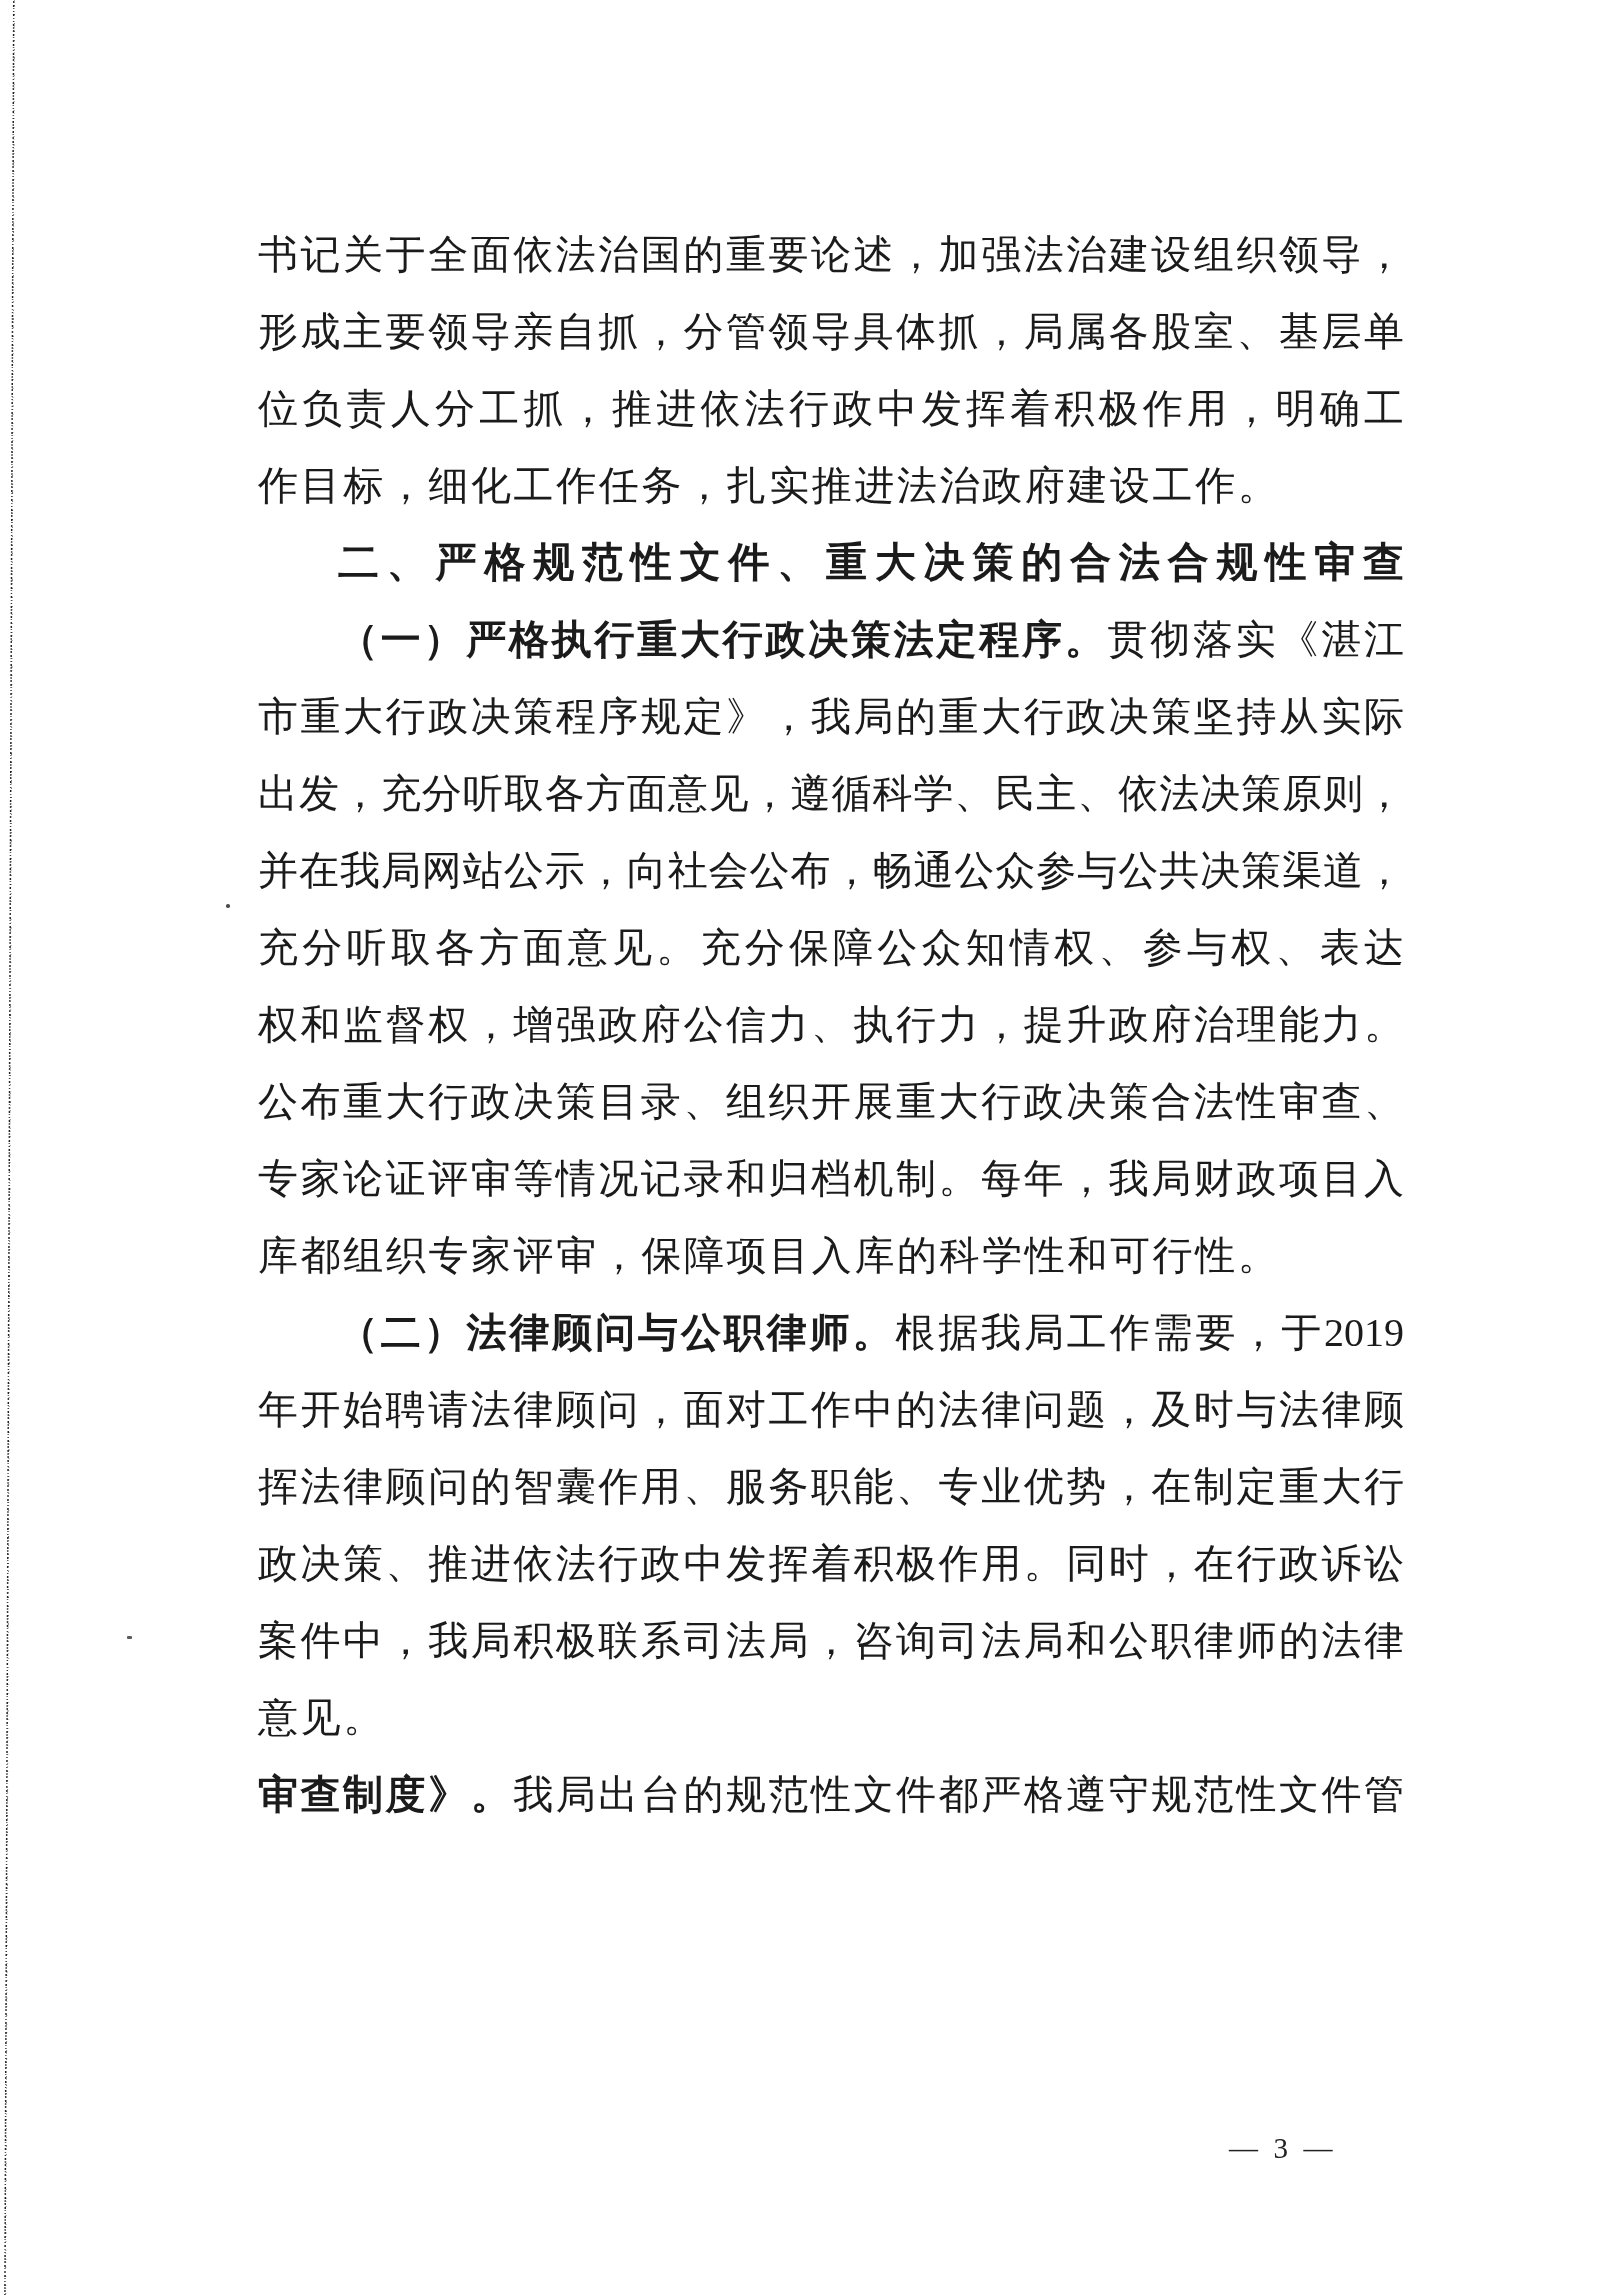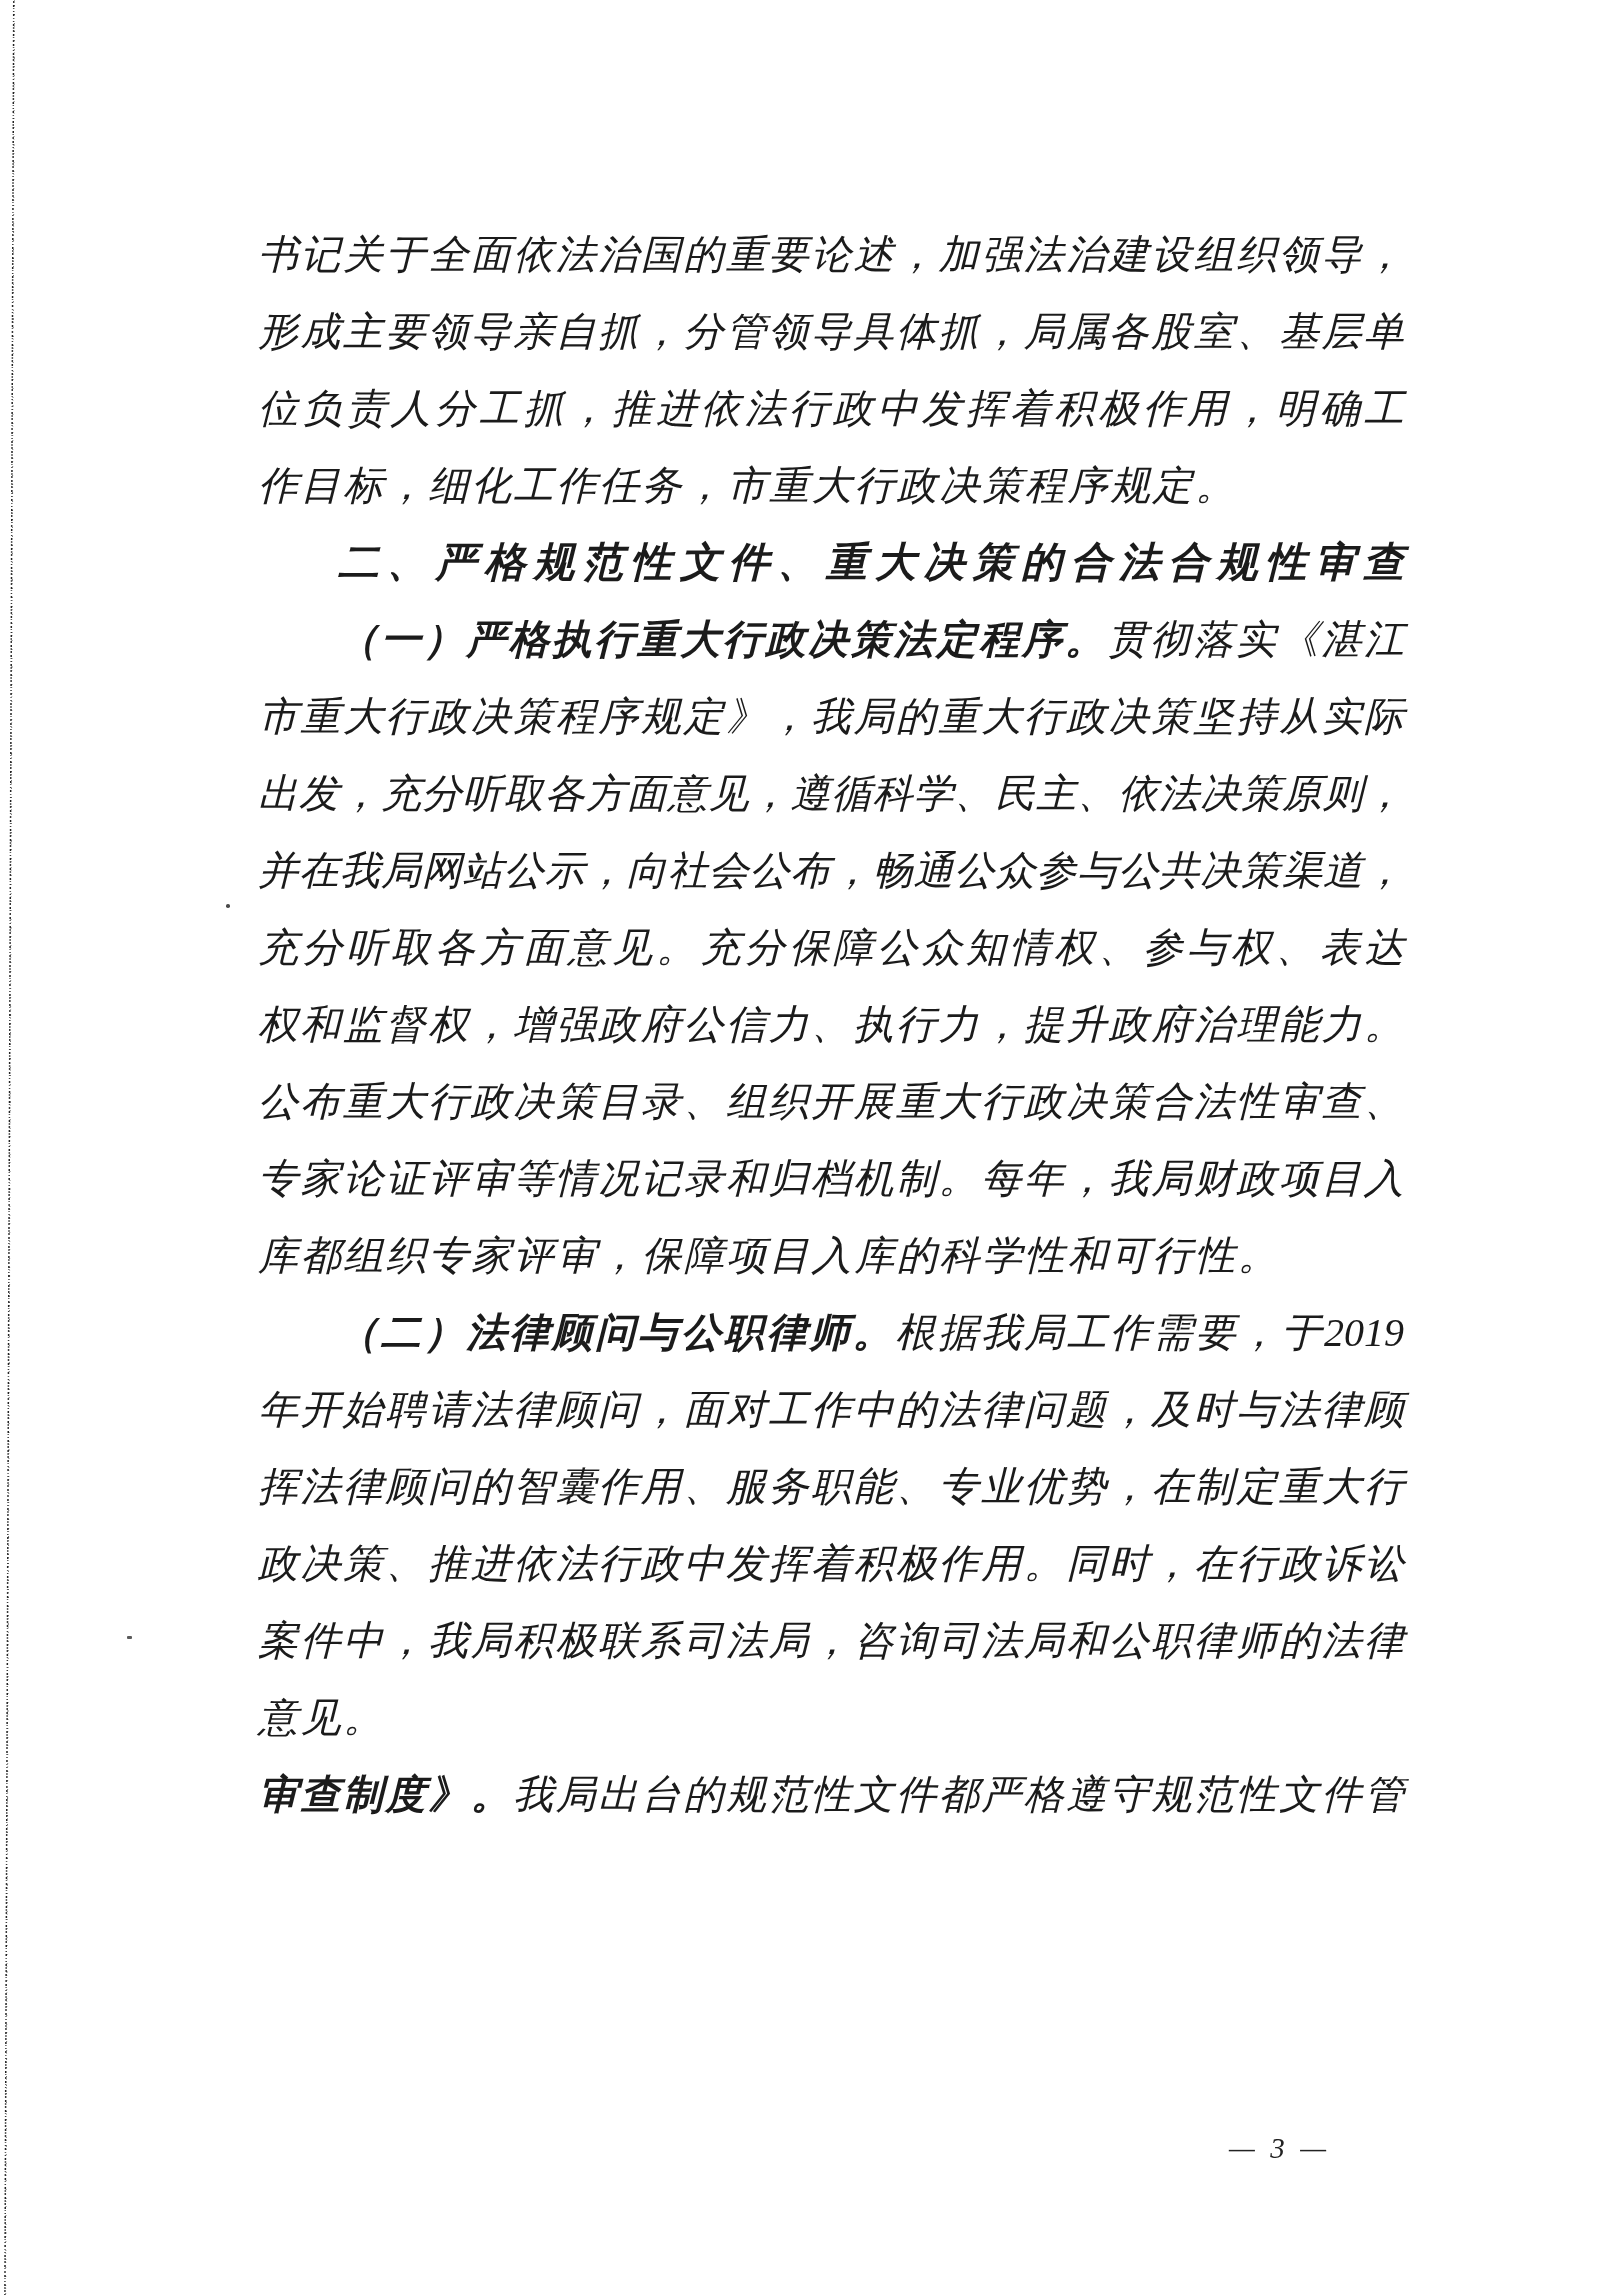--- a/index.html
+++ b/index.html
@@ -8,21 +8,20 @@
     background: #ffffff;
   }
   .page {
     position: relative;
     width: 1623px;
     height: 2295px;
     background: #ffffff;
     overflow: hidden;
     font-family: "Liberation Serif", "DejaVu Serif", serif;
     color: #1b1b1b;
-    font-style: italic;
   }
   
   .scan-edge {
     position: absolute;
     left: 8.2px;
     top: -5.1px;
     width: 12.3px;
     height: 2310px;
     transform: rotate(0.22deg);
     transform-origin: 0 0;
@@ -97,21 +96,21 @@
 <body>
 
 <div class="page">
   <div class="scan-edge"></div>
   <div class="speck s1"></div>
   <div class="speck s2"></div>
   <div class="text-block" id="text-block">
       <div class="line justify"><span class="seg">书记关于全面依法治国的重要论述，加强法治建设组织领导，</span></div>
       <div class="line justify"><span class="seg">形成主要领导亲自抓，分管领导具体抓，局属各股室、基层单</span></div>
       <div class="line justify"><span class="seg">位负责人分工抓，推进依法行政中发挥着积极作用，明确工</span></div>
-      <div class="line"><span class="seg">作目标，细化工作任务，市重大行政决策程序规定。</span></div>
+      <div class="line"><span class="seg">作目标，细化工作任务，扎实推进法治政府建设工作。</span></div>
       <div class="line heading indent justify"><span class="seg bold">二、严格规范性文件、重大决策的合法合规性审查</span></div>
       <div class="line indent justify"><span class="seg bold">（一）严格执行重大行政决策法定程序。</span><span class="seg">贯彻落实《湛江</span></div>
       <div class="line justify"><span class="seg">市重大行政决策程序规定》，我局的重大行政决策坚持从实际</span></div>
       <div class="line justify"><span class="seg">出发，充分听取各方面意见，遵循科学、民主、依法决策原则，</span></div>
       <div class="line justify"><span class="seg">并在我局网站公示，向社会公布，畅通公众参与公共决策渠道，</span></div>
       <div class="line justify"><span class="seg">充分听取各方面意见。充分保障公众知情权、参与权、表达</span></div>
       <div class="line justify"><span class="seg">权和监督权，增强政府公信力、执行力，提升政府治理能力。</span></div>
       <div class="line justify"><span class="seg">公布重大行政决策目录、组织开展重大行政决策合法性审查、</span></div>
       <div class="line justify"><span class="seg">专家论证评审等情况记录和归档机制。每年，我局财政项目入</span></div>
       <div class="line"><span class="seg">库都组织专家评审，保障项目入库的科学性和可行性。</span></div>

